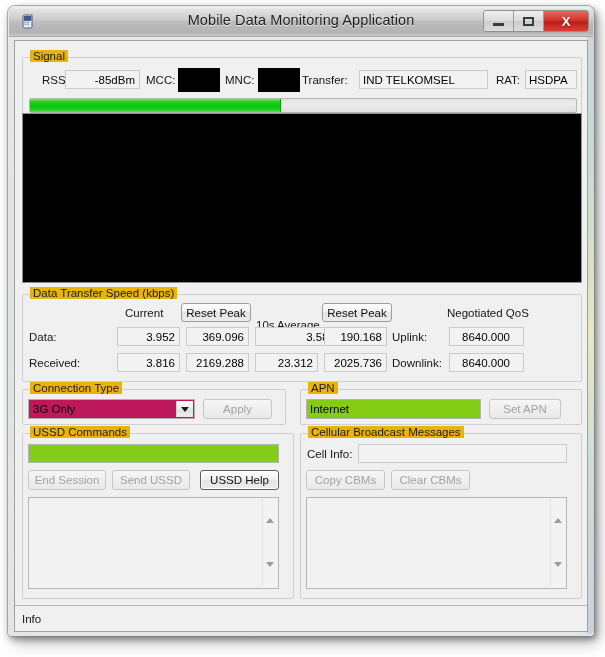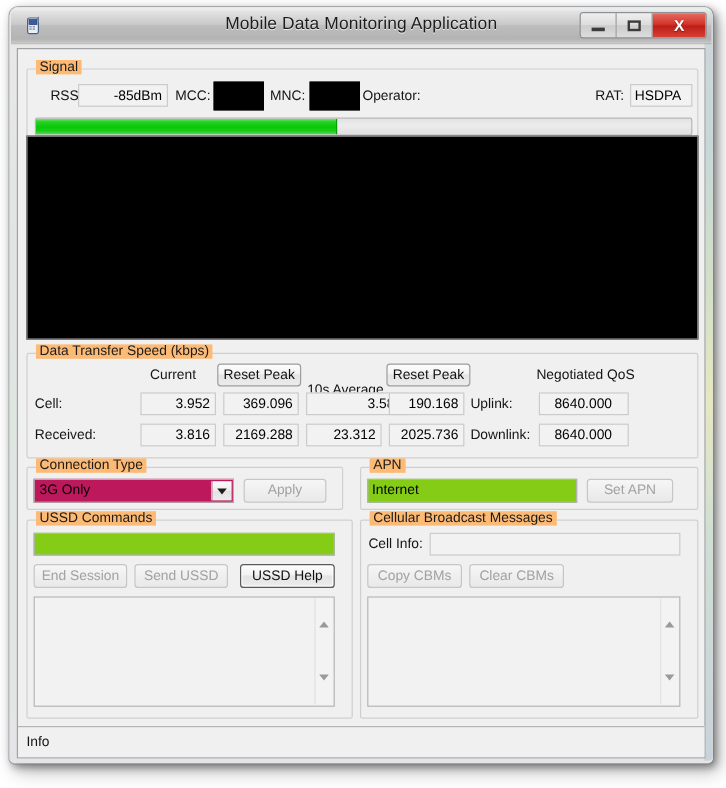--- a/index.html
+++ b/index.html
@@ -114,21 +114,21 @@
 
   
   .group {
     position: absolute;
     border: 1px solid #cfcfcf;
     border-radius: 2px;
   }
   .group > .legend {
     position: absolute;
     top: -8px; left: 7px;
-    background: #fdba74;
+    background: #eab308;
     padding: 0 3px;
     font-size: 11.5px;
     color: #1b1b1b;
     white-space: nowrap;
   }
 
   .lbl {
     position: absolute;
     font-size: 11.5px;
     color: #141414;
@@ -313,42 +313,43 @@
 
       <span class="lbl" style="left:6px; top:16px;margin-left:13px;">RSSI:</span>
       <div class="field ro num" style="left:42px; top:12px; width:75px; height:19px;">-85dBm</div>
 
       <span class="lbl" style="left:123px; top:16px;">MCC:</span>
       <div class="field redacted" style="left:155px; top:10px; width:42px; height:24px;"></div>
 
       <span class="lbl" style="left:202px; top:16px;">MNC:</span>
       <div class="field redacted" style="left:235px; top:10px; width:42px; height:24px;"></div>
 
-      <span class="lbl" style="left:279px; top:16px;">Operator:</span>
+      <span class="lbl" style="left:279px; top:16px;">Transfer:</span>
+      <div class="field ro" style="left:336px; top:12px; width:129px; height:19px;">IND TELKOMSEL</div>
 
       <span class="lbl" style="left:473px; top:16px;">RAT:</span>
       <div class="field ro" style="left:502px; top:12px; width:52px; height:19px;">HSDPA</div>
 
       <div class="progress" style="left:6px; top:40px; width:548px; height:15px;">
         <div class="progress-fill" style="width:46%;"></div>
       </div>
     </div>
 
     <div class="graph" style="left:7px; top:72px; width:560px; height:170px;"></div>
 
     <div class="group" style="left:7px; top:253px; width:560px; height:88px;">
       <span class="legend">Data Transfer Speed (kbps)</span>
 
       <span class="lbl" style="left:102px; top:12px;">Current</span>
       <div class="btn" style="left:158px; top:8px; width:70px; height:19px;">Reset Peak</div>
       <span class="lbl" style="left:233px; top:24px;">10s Average</span>
       <div class="btn" style="left:299px; top:8px; width:70px; height:19px;">Reset Peak</div>
       <span class="lbl" style="left:424px; top:12px;">Negotiated QoS</span>
 
-      <span class="lbl" style="left:6px; top:36px;">Cell:</span>
+      <span class="lbl" style="left:6px; top:36px;">Data:</span>
       <div class="field ro num" style="left:94px; top:32px; width:63px; height:19px;">3.952</div>
       <div class="field ro num" style="left:163px; top:32px; width:63px; height:19px;">369.096</div>
       <div class="field ro num" style="left:232px; top:32px; width:85px; height:19px;">3.584</div>
       <div class="field ro num" style="left:301px; top:32px; width:63px; height:19px;">190.168</div>
       <span class="lbl" style="left:369px; top:36px;">Uplink:</span>
       <div class="field ro num" style="left:426px; top:32px; width:75px; height:19px; justify-content:center;">8640.000</div>
 
       <span class="lbl" style="left:6px; top:62px;">Received:</span>
       <div class="field ro num" style="left:94px; top:58px; width:63px; height:19px;">3.816</div>
       <div class="field ro num" style="left:163px; top:58px; width:63px; height:19px;">2169.288</div>

